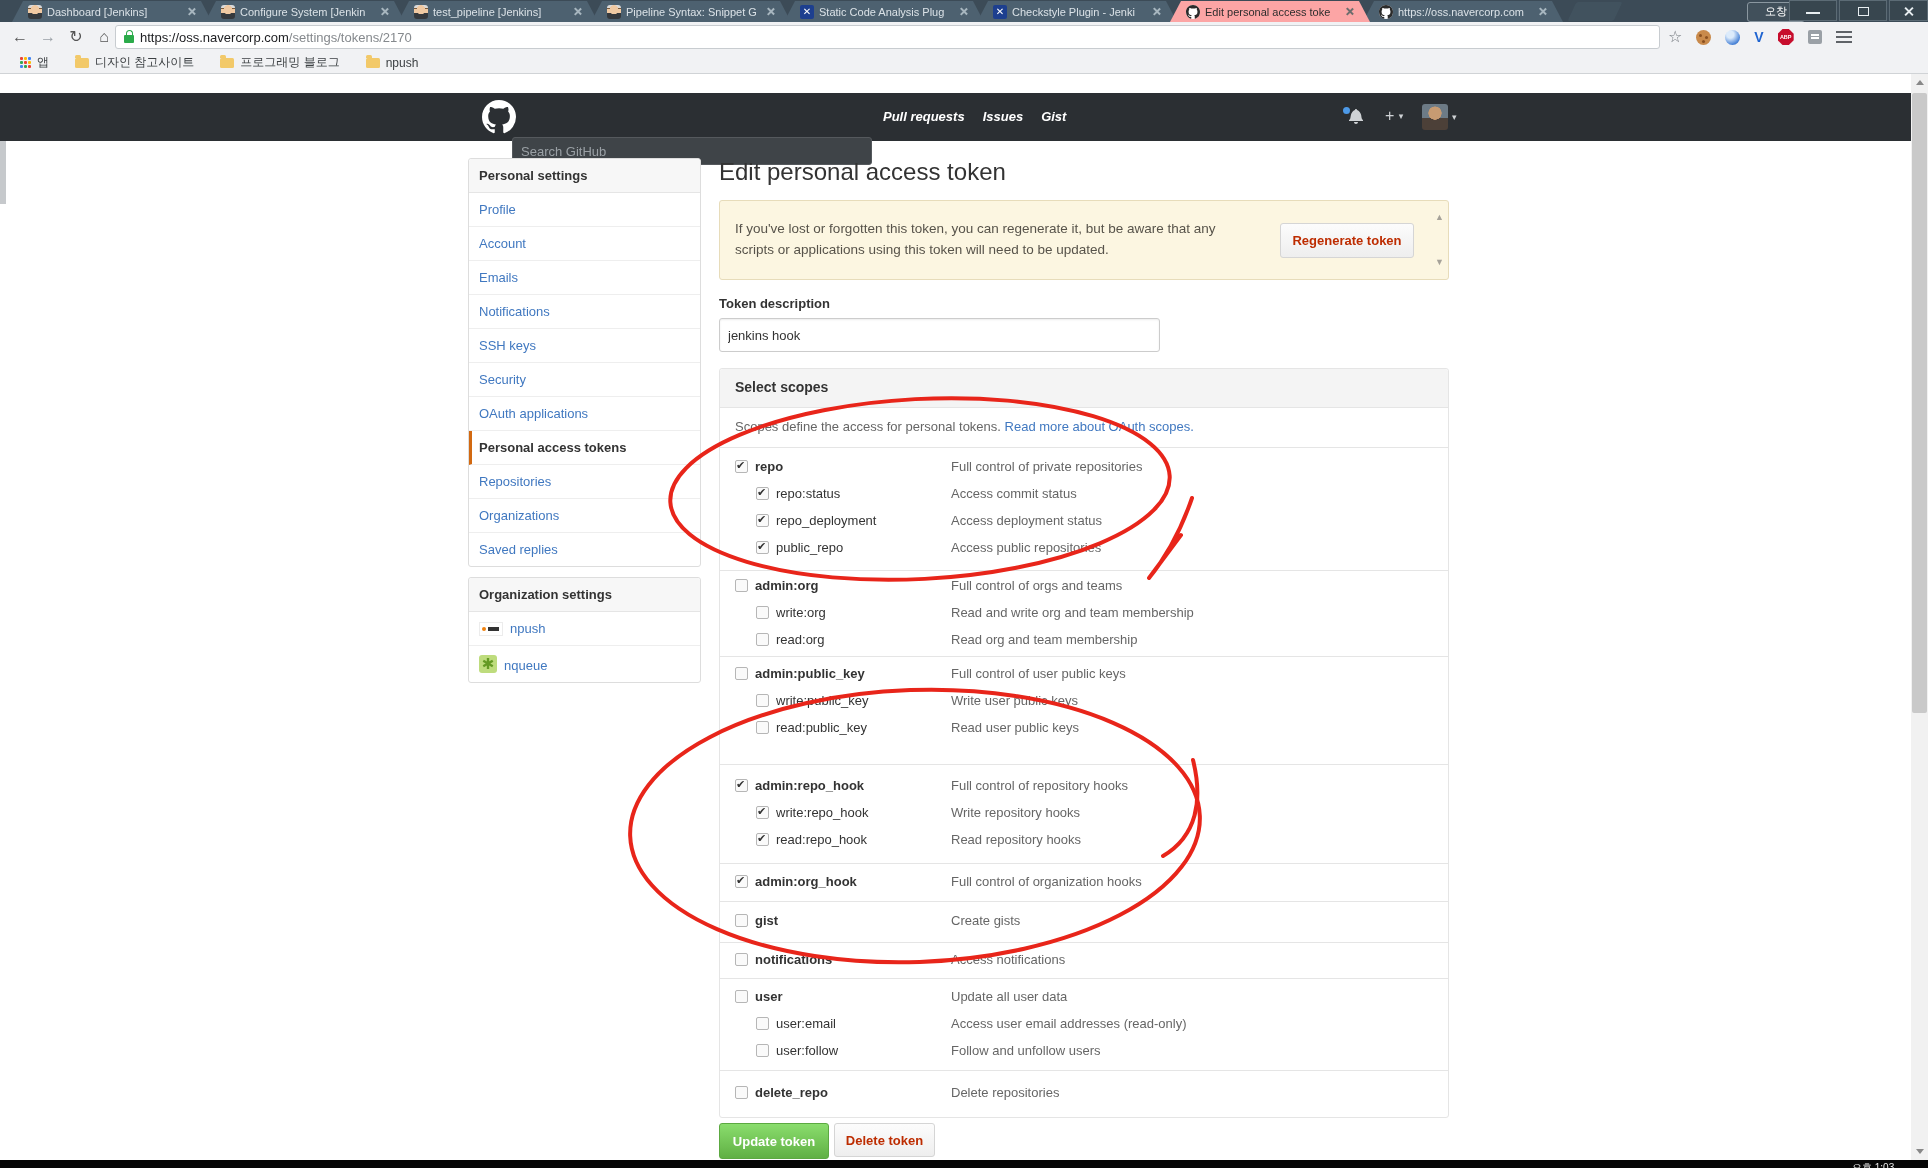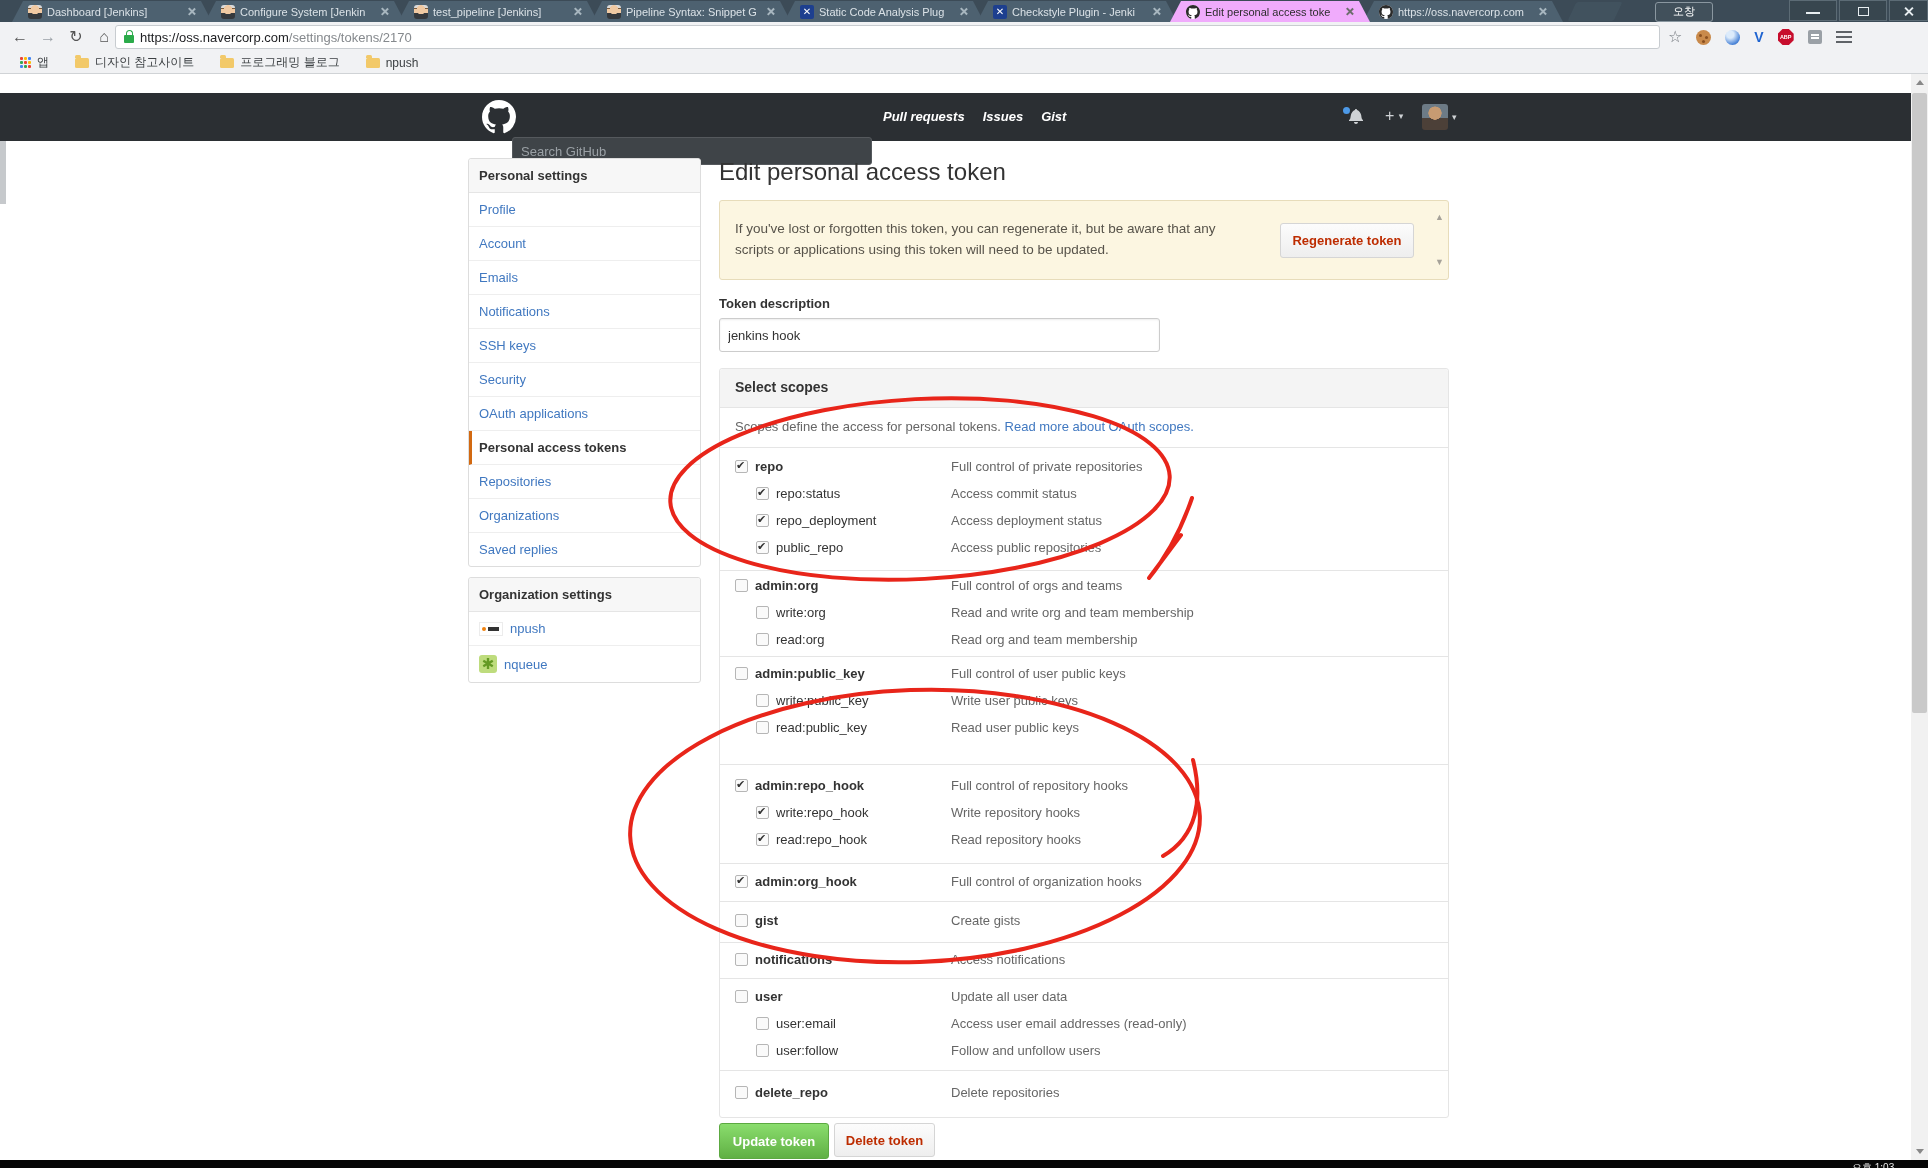--- a/index.html
+++ b/index.html
@@ -3,38 +3,38 @@
 <meta charset="utf-8">
 <style>
   html,body{margin:0;padding:0;background:#000;}
   body{font-family:"Liberation Sans","DejaVu Sans",sans-serif;}
   #screen{position:relative;width:1928px;height:1168px;background:#fff;overflow:hidden;}
   
   .tabstrip{position:absolute;left:0;top:0;width:1928px;height:22px;background:#3c4b57;}
   .tab{position:absolute;top:1px;height:21px;width:200px;background:#4d6170;
        clip-path:polygon(11px 0,calc(100% - 11px) 0,100% 100%,0 100%);
        display:flex;align-items:center;padding:0 16px;box-sizing:border-box;gap:5px;cursor:pointer;}
-  .tab.active{background:#f0abfc;z-index:3;}
+  .tab.active{background:#fca5a5;z-index:3;}
   .tab-title{flex:1;font-size:11px;color:#dbe2e7;white-space:nowrap;overflow:hidden;}
   .tab.active .tab-title{color:#2d2d2d;}
   .tab-close{position:relative;width:9px;height:9px;flex:0 0 9px;}
   .tab-close::before,.tab-close::after{content:"";position:absolute;left:4px;top:0;width:1.5px;height:9px;background:#a7b6bf;}
   .tab-close::before{transform:rotate(45deg);} .tab-close::after{transform:rotate(-45deg);}
   .tab.active .tab-close::before,.tab.active .tab-close::after{background:#6d6d6d;}
   .fav{width:14px;height:14px;flex:0 0 14px;position:relative;}
   .fav-jenkins{border-radius:3px;background:
       radial-gradient(circle at 50% 34%,#f0c9a2 0 38%,transparent 40%),
       linear-gradient(180deg,#d9d9d9 0 18%,#7a5a3a 18% 30%,#f0c9a2 30% 55%,#35393d 55% 100%);}
   .fav-analysis{background:#1d3f8f;border-radius:2px;}
   .fav-analysis::after{content:"✕";position:absolute;left:0;right:0;top:0;bottom:0;color:#fff;font-size:10px;line-height:14px;text-align:center;font-weight:bold;}
   .fav-github{background:#fff;border-radius:50%;}
   .fav-github svg{position:absolute;left:0;top:0;width:14px;height:14px;fill:#2b2b2b;}
   .newtab{position:absolute;top:2px;left:1572px;width:46px;height:19px;background:#47596677;
           transform:skewX(-25deg);border-radius:2px;cursor:pointer;}
-  .profile-chip{position:absolute;top:2px;left:1655px;width:56px;height:18px;background:#41505b;border:1px solid #8a97a0;
+  .profile-chip{position:absolute;top:2px;left:1747px;width:56px;height:18px;background:#41505b;border:1px solid #8a97a0;
           border-radius:3px;color:#fff;font-size:11px;text-align:center;line-height:17px;cursor:pointer;}
   .winbtn{position:absolute;top:0;height:21px;width:48px;background:#38464f;border:1px solid #5c6b75;box-sizing:border-box;cursor:pointer;}
   #btn-min{left:1789px;} #btn-max{left:1839px;} #btn-close{left:1889px;width:39px;}
   #btn-min::after{content:"";position:absolute;left:16px;right:16px;bottom:6px;height:2px;background:#e8eef1;}
   #btn-max::after{content:"";position:absolute;left:18px;top:6px;width:9px;height:7px;border:1.5px solid #e8eef1;}
   #btn-close::before,#btn-close::after{content:"";position:absolute;left:18px;top:5px;width:2px;height:11px;background:#e8eef1;}
   #btn-close::before{transform:rotate(45deg);} #btn-close::after{transform:rotate(-45deg);}
   .toolbar{position:absolute;left:0;top:22px;width:1928px;height:30px;background:#f1f2f4;}
   .navbtn{position:absolute;top:3px;width:24px;height:24px;text-align:center;line-height:24px;font-size:16px;color:#555;cursor:pointer;}
   .navbtn.dim{color:#9aa0a6;}
@@ -82,21 +82,21 @@
   .plusmenu .caret,.avatarwrap .caret{font-size:9px;vertical-align:2px;color:#cfd2d5;}
   .avatarwrap{position:absolute;left:1422px;top:11px;display:flex;align-items:center;gap:4px;cursor:pointer;}
   .avatar{width:26px;height:26px;border-radius:3px;background:
      radial-gradient(circle at 50% 35%,#c79b72 0 30%,transparent 32%),
      linear-gradient(180deg,#6d7b86 0 55%,#4c4038 55% 100%);}
   
   .sidebar{position:absolute;left:468px;top:84px;width:233px;}
   .sbox{border:1px solid #dddddd;border-radius:3px;background:#fff;margin-bottom:10px;}
   .sbox-h{padding:9px 10px;background:#f7f7f7;border-bottom:1px solid #e5e5e5;font-size:13px;font-weight:bold;color:#333;border-radius:3px 3px 0 0;}
   .sitem{padding:9px 10px;font-size:13px;color:#4078c0;border-bottom:1px solid #eeeeee;cursor:pointer;display:flex;align-items:center;gap:7px;}
-  .sitem:last-child{border-bottom:none;}
+  .sitem:last-child{border-bottom:none;align-items:flex-end;}
   .sitem.active{color:#333;font-weight:bold;border-left:3px solid #d26911;padding-left:7px;}
   .npush-logo{width:22px;height:12px;background:#fff;border:1px solid #ececec;position:relative;}
   .npush-logo::before{content:"";position:absolute;left:2px;top:4px;width:4px;height:4px;border-radius:50%;background:#f0820f;}
   .npush-logo::after{content:"";position:absolute;left:8px;top:4px;width:11px;height:4px;background:#333;}
   .nqueue-logo{width:18px;height:18px;border-radius:3px;background:#bedc7d;color:#649a24;font-size:15px;line-height:18px;text-align:center;}
   
   .content{position:absolute;left:719px;top:76px;width:730px;}
   .pagetitle{font-size:24px;color:#333;font-weight:400;margin:0;position:absolute;top:8px;left:0;}
   .flash{position:absolute;left:0;top:50px;width:730px;height:80px;background:#fcf6e1;border:1px solid #e7dcba;border-radius:3px;box-sizing:border-box;
          font-size:13.5px;color:#57534a;line-height:21px;padding:17px 210px 0 15px;}

